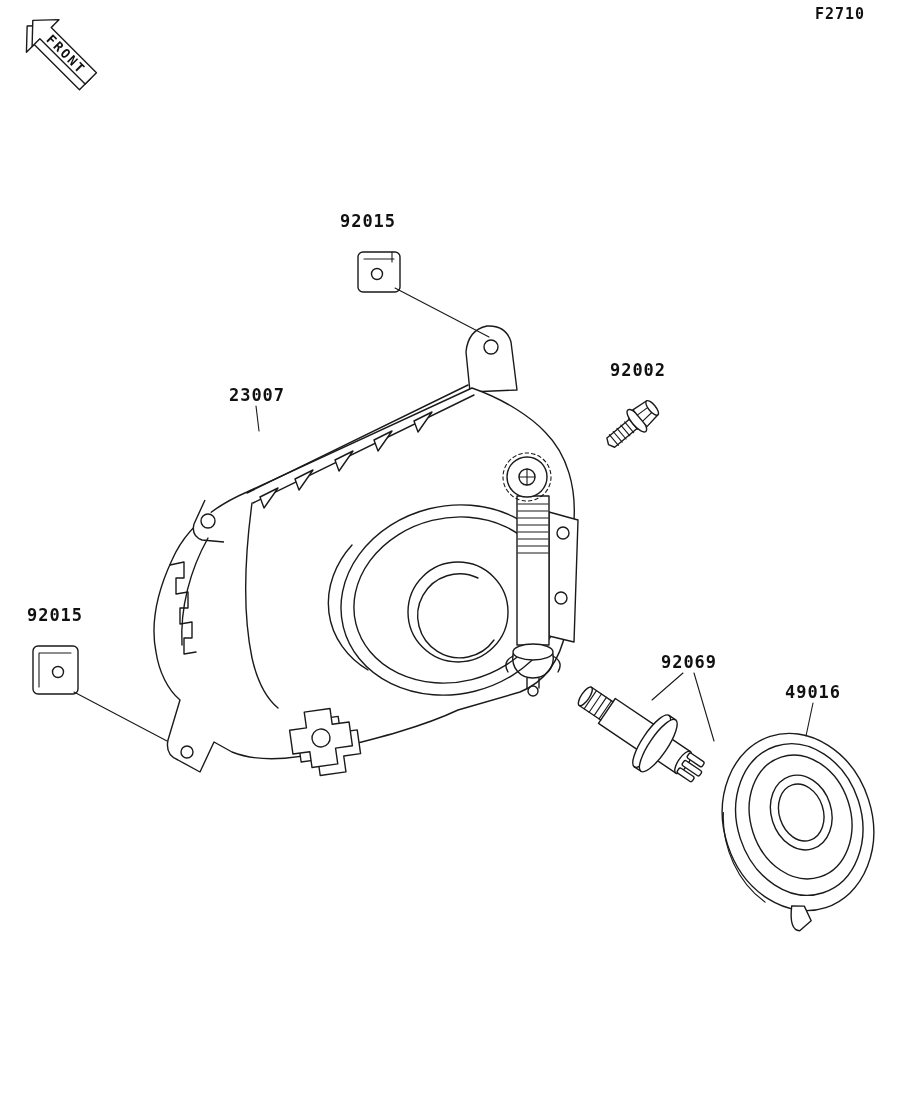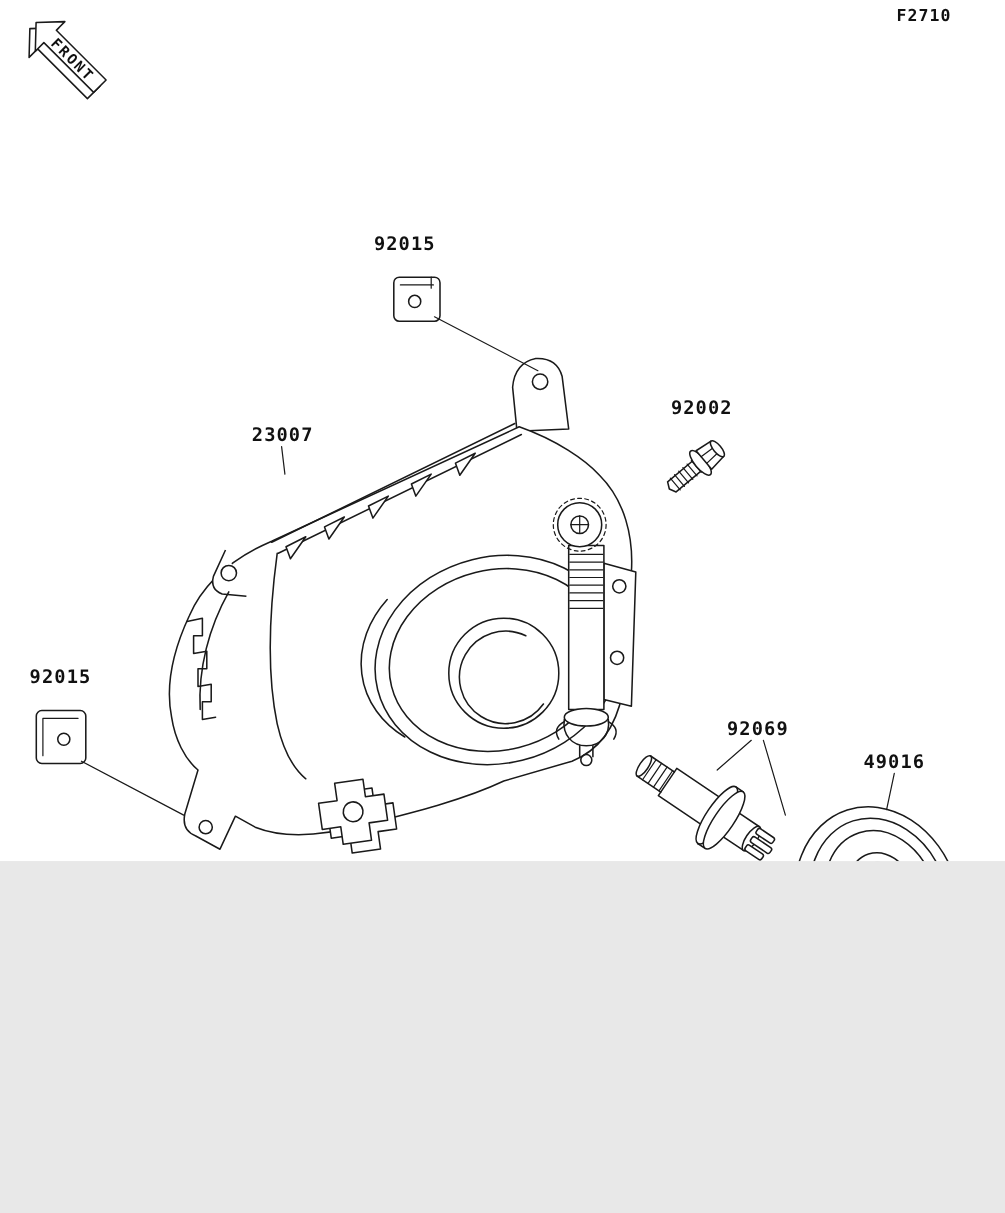--- a/index.html
+++ b/index.html
@@ -1,18 +1,18 @@
 <!DOCTYPE html>
 <html><head>
 <meta charset="utf-8">
 <style>
   html,body { margin:0; padding:0; background:#e8e8e8; }
   .canvas {
     position:relative;
-    width:914px; height:783px;
+    width:914px; height:1103px;
     background:#ffffff;
     font-family:"DejaVu Sans Mono", monospace;
     overflow:hidden;
   }
   svg { display:block; width:914px; height:1103px; }
   .ln  { fill:none; stroke:#1a1a1a; stroke-width:1.4; stroke-linejoin:round; stroke-linecap:round; }
   .thin{ fill:none; stroke:#1a1a1a; stroke-width:1.1; stroke-linejoin:round; stroke-linecap:round; }
   .fw  { fill:#ffffff; stroke:#1a1a1a; stroke-width:1.4; stroke-linejoin:round; }
   .lbl { font:bold 17px "DejaVu Sans Mono", monospace; fill:#111111; letter-spacing:1px; }
   .code{ font:bold 15px "DejaVu Sans Mono", monospace; fill:#111111; letter-spacing:1px; }

